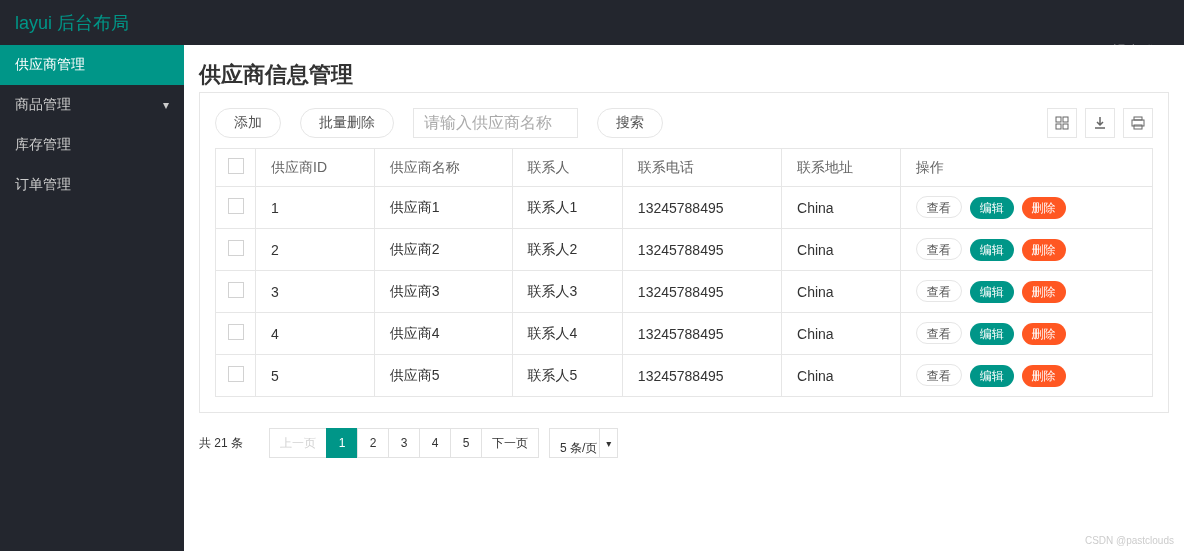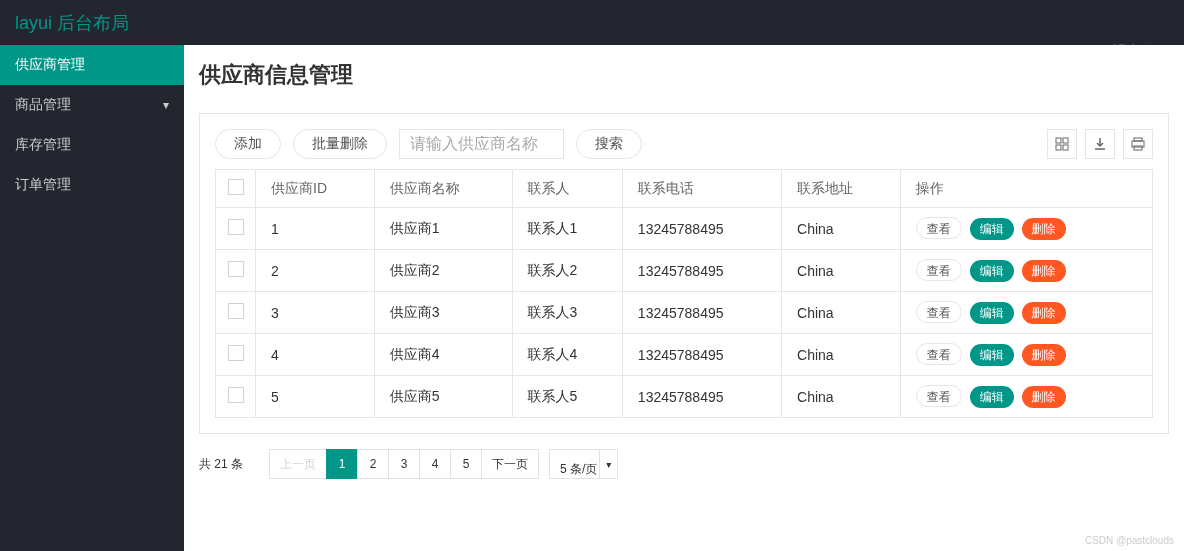--- a/index.html
+++ b/index.html
@@ -10,25 +10,25 @@
     .header-right { display: flex; gap: 41px; flex-direction: column; }
     .header-right a { color: #ccc; text-decoration: none; font-size: 14px; }
     
     .container { display: flex; height: calc(100vh - 45px); }
     .sidebar { width: 184px; background: #23262E; }
     .sidebar-item { display: flex; align-items: center; justify-content: space-between; height: 40px; padding: 0 15px; color: #ccc; cursor: pointer; font-size: 14px; }
     .sidebar-item.active { background: #009688; color: #fff; }
     .chevron { font-size: 12px; }
     
     .main { flex: 1; padding: 15px; background: #fff; }
-    .page-title { font-size: 22px; margin-bottom: 23px; color: #333; }
+    .page-title { font-size: 22px; margin-bottom: 2px; color: #333; }
     
     .card { border: 1px solid #e6e6e6; padding: 15px; }
     .toolbar { display: flex; align-items: center; gap: 12px; margin-bottom: 10px; justify-content: space-between; }
-    .toolbar-left { display: flex; gap: 12px; align-items: center; }
+    .toolbar-left { display: flex; gap: 19px; align-items: center; }
     .toolbar-right { display: flex; gap: 8px; }
     
     .btn { padding: 0 18px; height: 30px; border: 1px solid #e6e6e6; background: #fff; border-radius: 16px; cursor: pointer; font-size: 14px; color: #555; }
     
     .input { height: 30px; padding: 0 10px; border: 1px solid #e6e6e6; width: 165px; font-size: 16px; }
     .input::placeholder { color: #aaa; }
     
     .icon-btn { width: 30px; height: 30px; border: 1px solid #e6e6e6; background: #fff; cursor: pointer; display: flex; align-items: center; justify-content: center; }
     
     table { width: 100%; border-collapse: collapse; }

